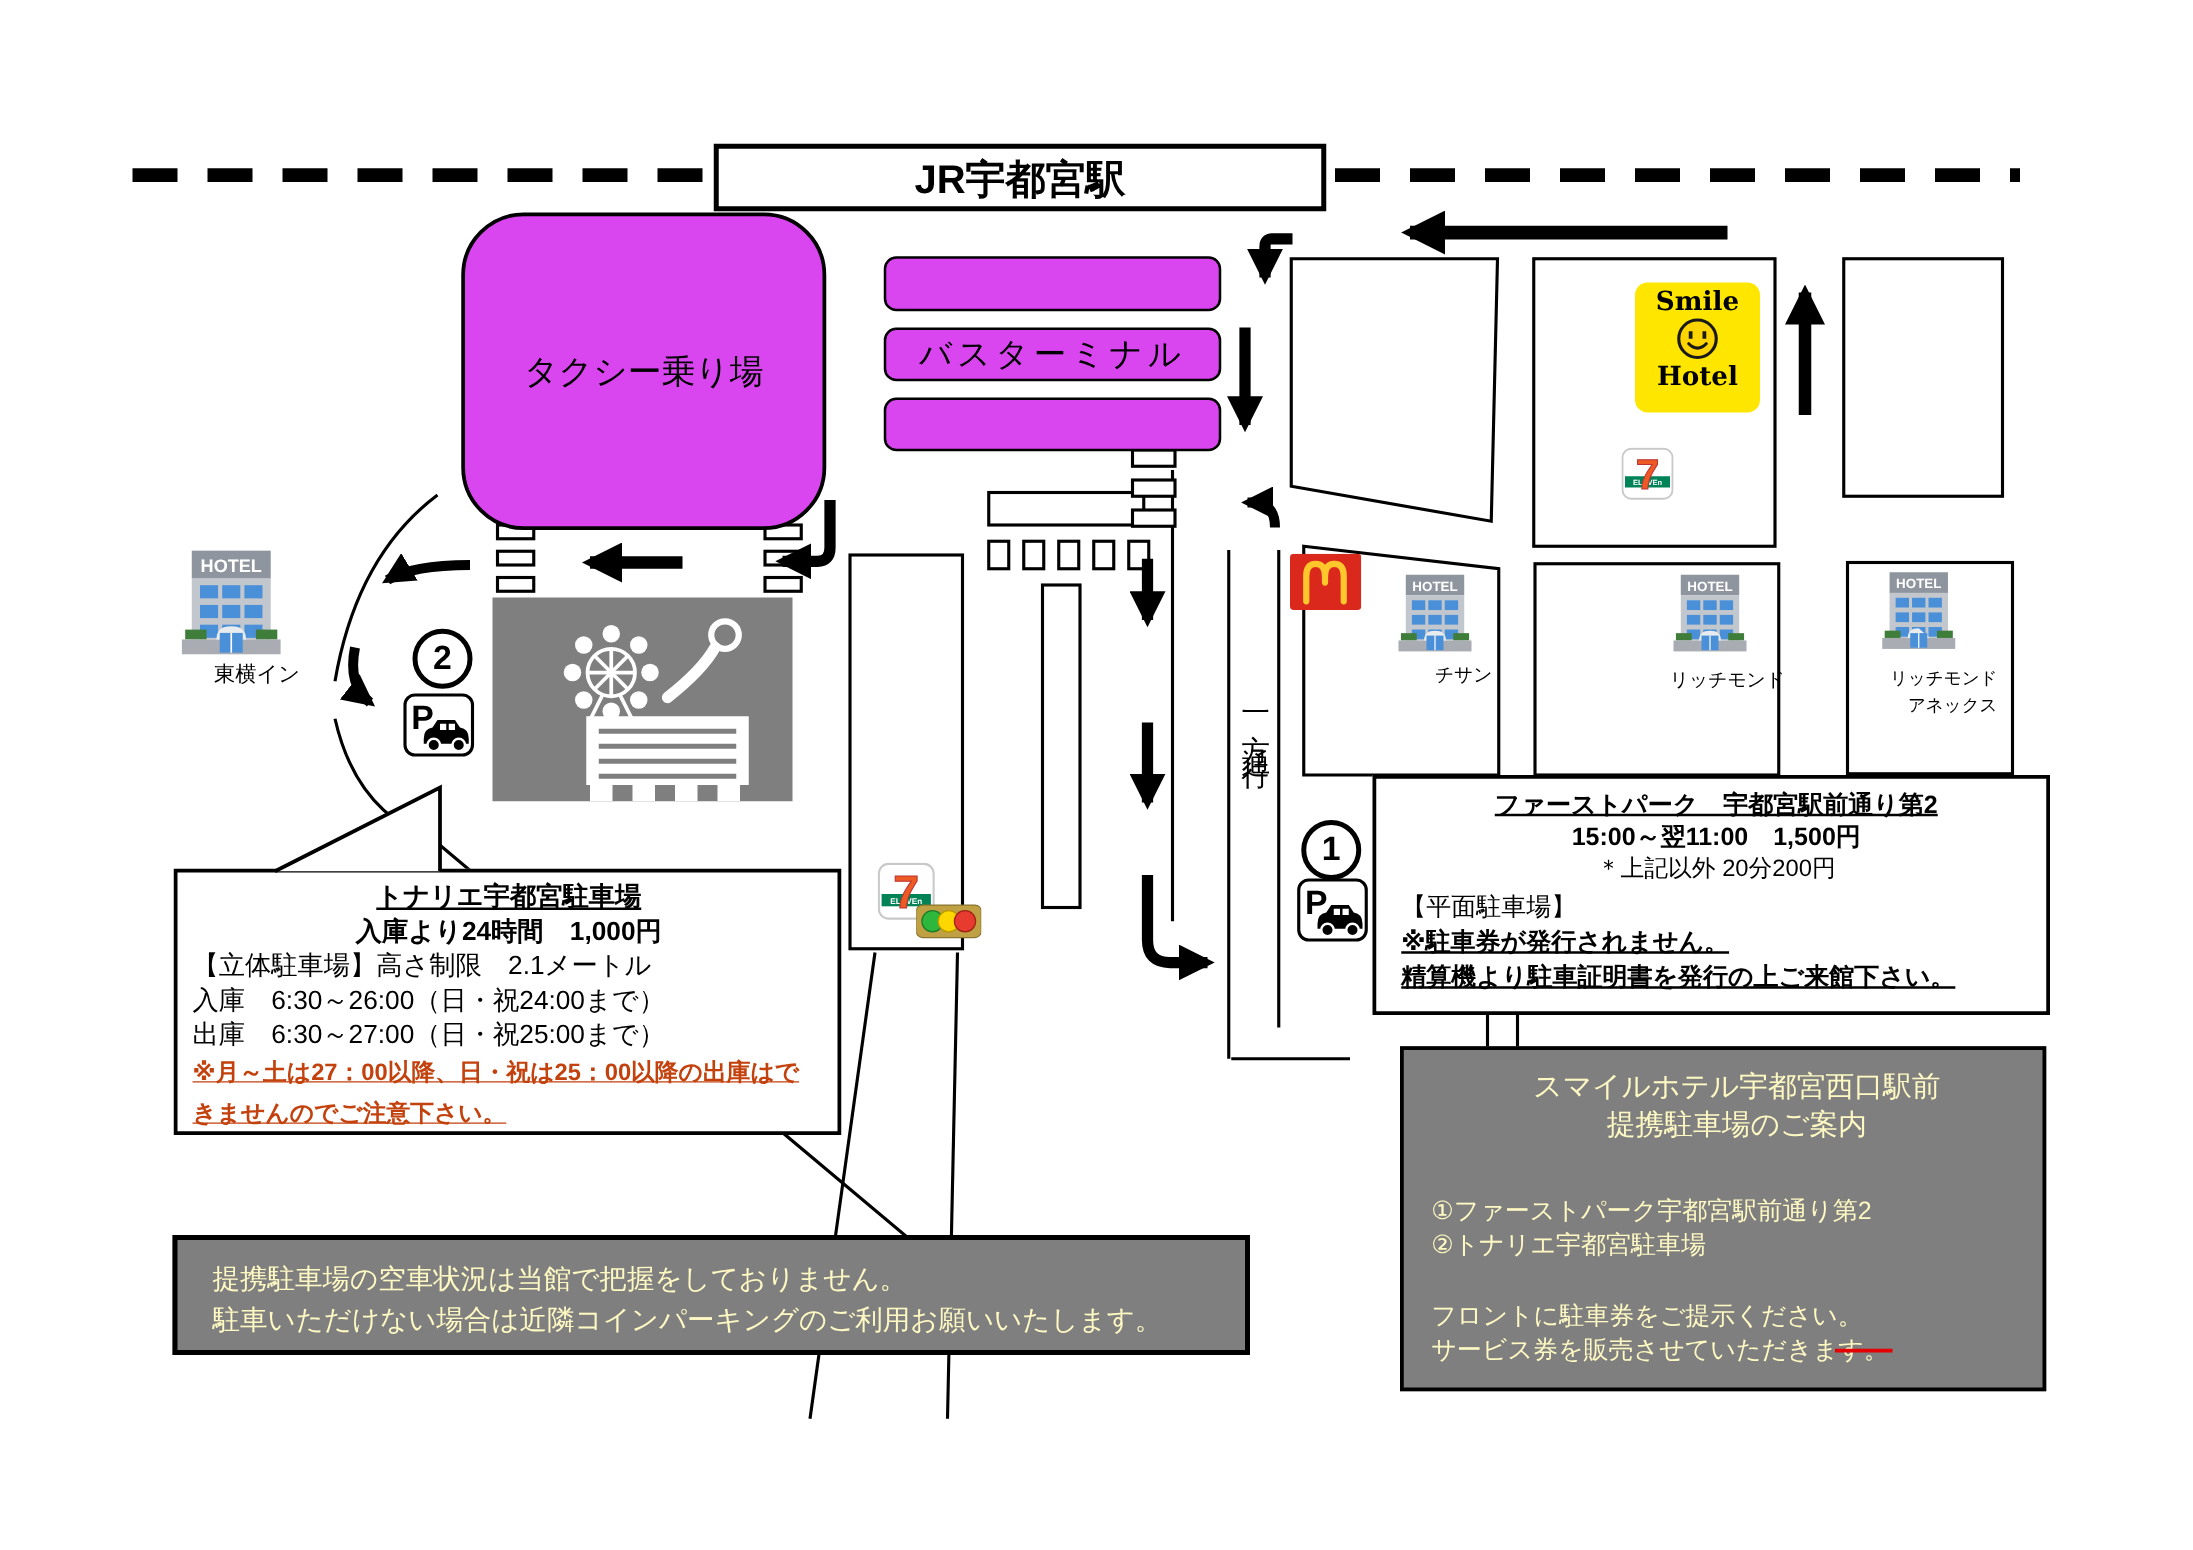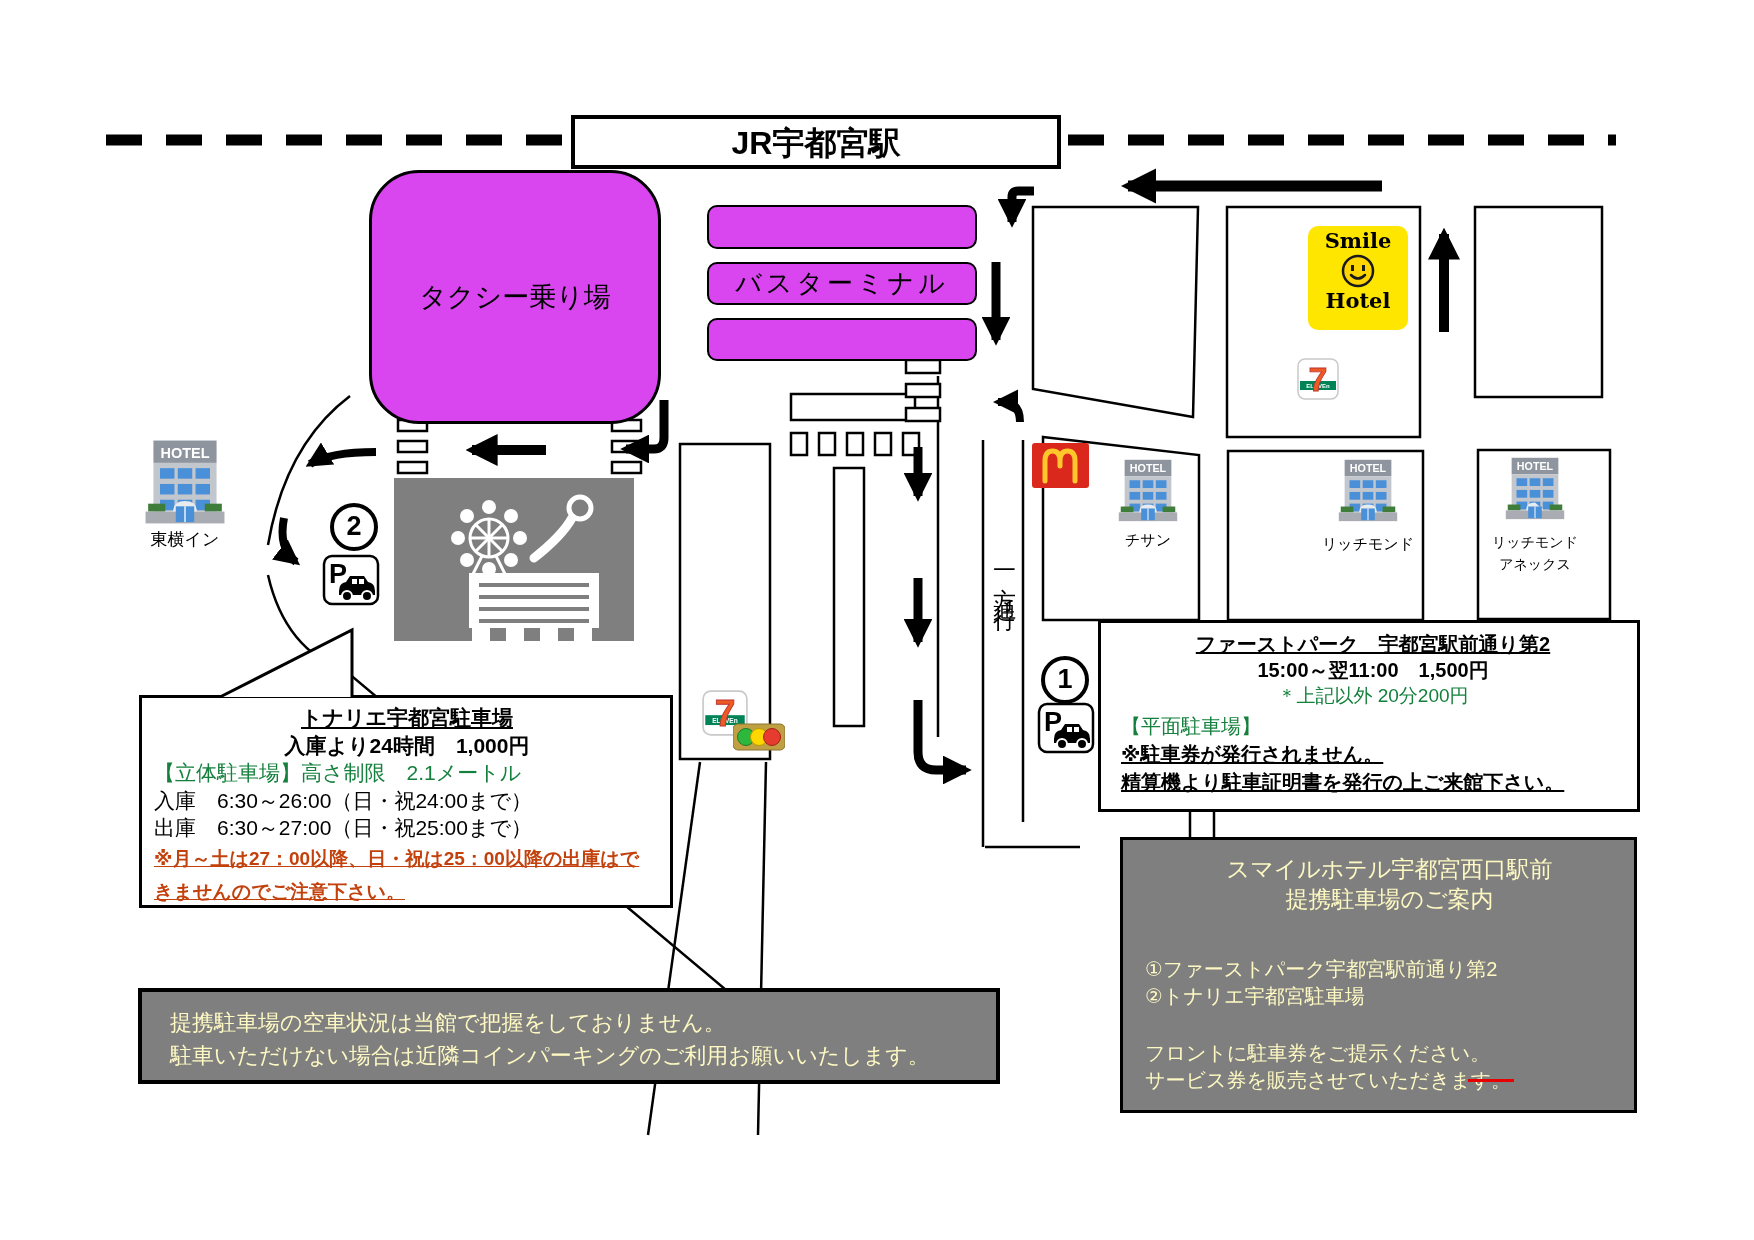--- a/index.html
+++ b/index.html
@@ -7,25 +7,25 @@
           font-family:"Liberation Sans","DejaVu Sans",sans-serif;color:#000;}
   .abs{position:absolute;}
   svg{display:block;}
   .box{position:absolute;background:#fff;border:3px solid #000;box-sizing:border-box;}
   .rbox{position:absolute;background:#d946ef;border:2.5px solid #000;border-radius:10px;box-sizing:border-box;text-align:center;}
   .graybox{position:absolute;background:#7f7f7f;color:#fef9c3;box-sizing:border-box;}
   .c{text-align:center;}
   .u{text-decoration:underline;}
   .b{font-weight:bold;}
   .red{color:#c2410c;}
-  .dim{color:#15803d;}
+  .dim{color:#000000;}
   .marker-circle{position:absolute;width:40px;height:40px;border:4px solid #000;border-radius:50%;
       background:#fff;font-size:27px;font-weight:bold;text-align:center;line-height:38px;box-sizing:content-box;}
   .vtext{writing-mode:vertical-rl;text-orientation:upright;letter-spacing:11px;font-size:23px;}
-  .hlabel{position:absolute;font-size:15px;text-align:center;}
+  .hlabel{position:absolute;font-size:15px;text-align:right;}
 </style>
 </head>
 <body>
 
 <div id="canvas">
 
   <svg class="abs" style="left:0;top:0;" width="1754" height="1240" viewBox="0 0 1754 1240">
     <defs>
       <marker id="ah" viewBox="0 0 10 10" refX="8" refY="5" markerWidth="3.2" markerHeight="3.2" orient="auto" markerUnits="strokeWidth">
           <path d="M0,0 L10,5 L0,10 Z" fill="#000"></path>

